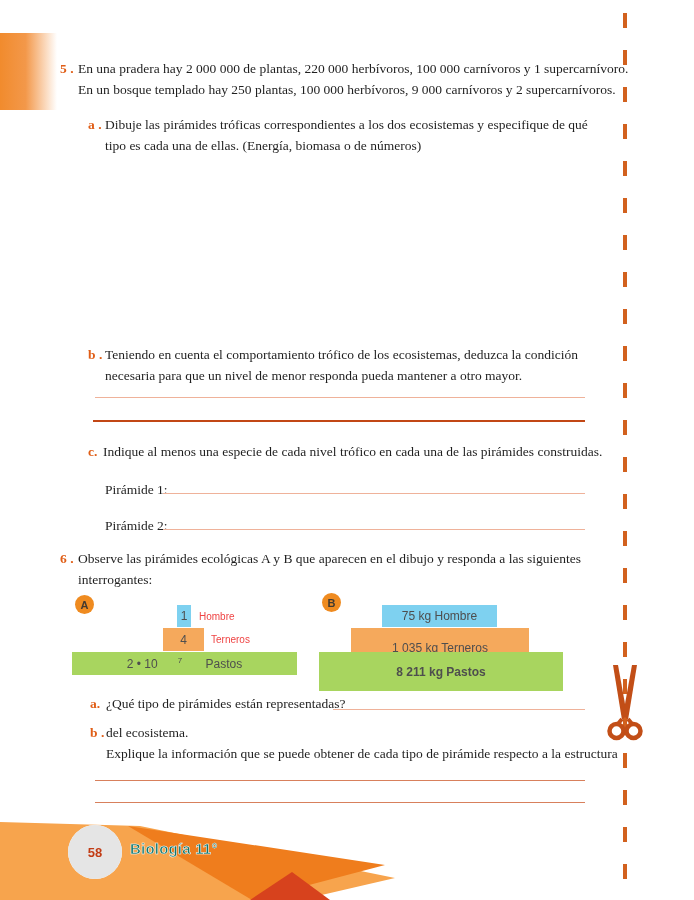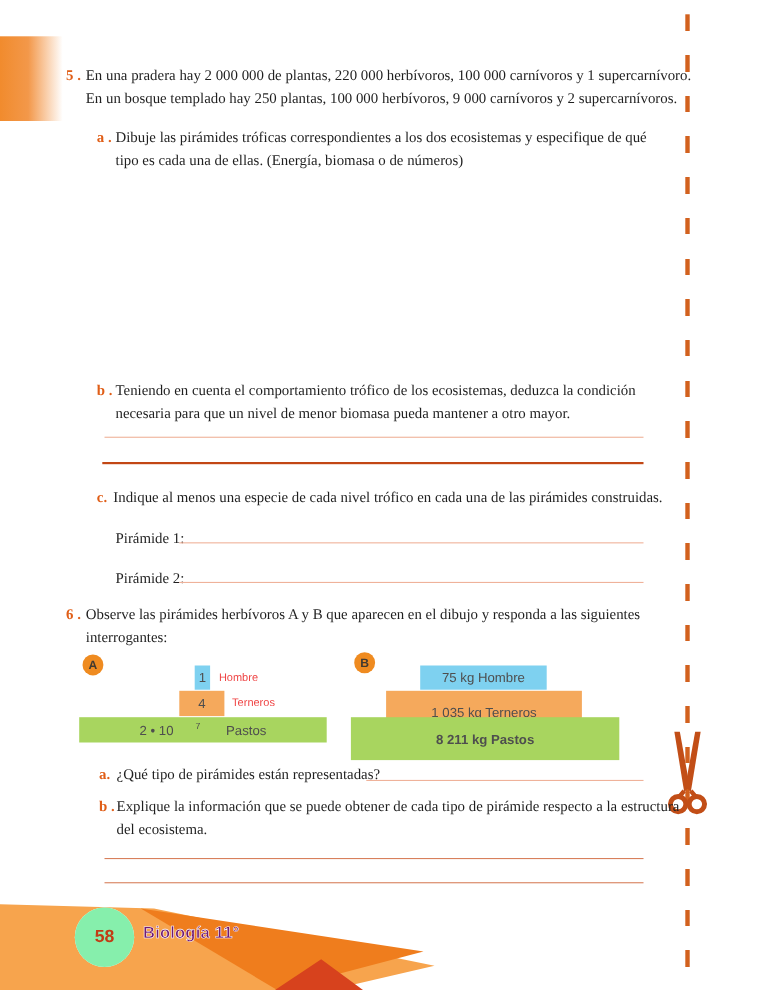--- a/index.html
+++ b/index.html
@@ -26,25 +26,25 @@
       font-family:"Liberation Sans",sans-serif;font-size:12px;color:#4E4E4E;}
   .pyr-box sup{font-size:8px;line-height:0;margin-top:-6px;}
   .side-label{position:absolute;display:flex;align-items:center;
       font-family:Liberation Sans, sans-serif;font-size:10px;color:#ef4444;}
   .badge{position:absolute;width:19px;height:19px;border-radius:50%;background:#EF8B20;
       display:flex;align-items:center;justify-content:center;
       font-family:"Liberation Sans",sans-serif;font-size:11px;font-weight:bold;color:#423A30;}
   .blue{background:#7ED1F0;} .orangebox{background:#F5A95C;} .green{background:#A8D55F;}
   
   .footer-svg{left:0;top:810px;}
-  .page-circle{left:68px;top:825px;width:54px;height:54px;border-radius:50%;background:#86efac;
+  .page-circle{left:68px;top:825px;width:54px;height:54px;border-radius:50%;background:#e5e5e5;
       display:flex;align-items:center;justify-content:center;
-      font-family:"Liberation Sans",sans-serif;font-weight:bold;font-size:16px;color:#C23C15;}
+      font-family:"Liberation Sans",sans-serif;font-weight:bold;font-size:13px;color:#C23C15;}
   .footer-title{left:130px;top:840px;font-family:"Liberation Sans",sans-serif;font-weight:bold;
-      font-size:15px;color:#701a75;letter-spacing:0.2px;-webkit-text-stroke:0.5px #ffffff;}
+      font-size:15px;color:#0f766e;letter-spacing:0.2px;-webkit-text-stroke:0.5px #ffffff;}
   .scissors{left:604px;top:665px;}
 </style>
 </head>
 <body>
 
 <div class="page">
 
   <div class="abs corner-tab"></div>
   <div class="abs cut-line"></div>
   <svg class="abs scissors" width="42" height="82" viewBox="0 0 42 82">
@@ -68,42 +68,42 @@
     <div style="margin-left:17px;">
       <div class="tline">Dibuje las pirámides tróficas correspondientes a los dos ecosistemas y especifique de qué</div>
       <div class="tline">tipo es cada una de ellas. (Energía, biomasa o de números)</div>
     </div>
   </div>
 
   <div class="block" style="left:88px;top:344px;width:515px;">
     <span class="lbl hang">b .</span>
     <div style="margin-left:17px;">
       <div class="tline">Teniendo en cuenta el comportamiento trófico de los ecosistemas, deduzca la condición</div>
-      <div class="tline">necesaria para que un nivel de menor biomasa pueda mantener a otro mayor.</div>
+      <div class="tline">necesaria para que un nivel de menor responda pueda mantener a otro mayor.</div>
     </div>
   </div>
   <div class="ansline" style="left:95px;top:397px;width:490px;"></div>
   <div class="ansline dark" style="left:93px;top:420px;width:492px;"></div>
 
   <div class="block" style="left:88px;top:441px;width:520px;">
     <span class="lbl hang">c.</span>
     <div style="margin-left:15px;">
       <div class="tline">Indique al menos una especie de cada nivel trófico en cada una de las pirámides construidas.</div>
     </div>
   </div>
 
   <div class="block tline" style="left:105px;top:479px;">Pirámide 1:</div>
   <div class="ansline" style="left:163px;top:493px;width:422px;"></div>
   <div class="block tline" style="left:105px;top:515px;">Pirámide 2:</div>
   <div class="ansline" style="left:163px;top:529px;width:422px;"></div>
 
   <div class="block" style="left:60px;top:548px;width:545px;">
     <span class="lbl hang">6 .</span>
     <div style="margin-left:18px;">
-      <div class="tline">Observe las pirámides herbívoros A y B que aparecen en el dibujo y responda a las siguientes</div>
+      <div class="tline">Observe las pirámides ecológicas A y B que aparecen en el dibujo y responda a las siguientes</div>
       <div class="tline">interrogantes:</div>
     </div>
   </div>
 
   <div>
     <div class="badge" style="left:75px;top:595px;">A</div>
     <div class="pyr-box blue" style="left:177px;top:605px;width:14px;height:22px;">1</div>
     <div class="side-label" style="left:199px;top:605px;height:22px;">Hombre</div>
     <div class="pyr-box orangebox" style="left:163px;top:628px;width:41px;height:23px;">4</div>
     <div class="side-label" style="left:211px;top:628px;height:23px;">Terneros</div>
@@ -125,22 +125,22 @@
     <span class="lbl hang">a.</span>
     <div style="margin-left:16px;">
       <div class="tline">¿Qué tipo de pirámides están representadas?</div>
     </div>
   </div>
   <div class="ansline" style="left:333px;top:709px;width:252px;"></div>
 
   <div class="block" style="left:90px;top:722px;width:515px;">
     <span class="lbl hang">b .</span>
     <div style="margin-left:16px;">
+      <div class="tline">del ecosistema.</div>
       <div class="tline">Explique la información que se puede obtener de cada tipo de pirámide respecto a la estructura</div>
-      <div class="tline">del ecosistema.</div>
     </div>
   </div>
   <div class="ansline mid" style="left:95px;top:780px;width:490px;"></div>
   <div class="ansline mid" style="left:95px;top:802px;width:490px;"></div>
 
   <svg class="abs footer-svg" width="400" height="90" viewBox="0 0 400 90">
     <polygon points="0,12 140,16 395,68 300,90 0,90" fill="#F7A44D"></polygon>
     <polygon points="128,16 385,55 252,90" fill="#EF7D1D"></polygon>
     <polygon points="250,90 330,90 292,62" fill="#D7421D"></polygon>
     <circle cx="95" cy="42" r="27" fill="#ffffff"></circle>

